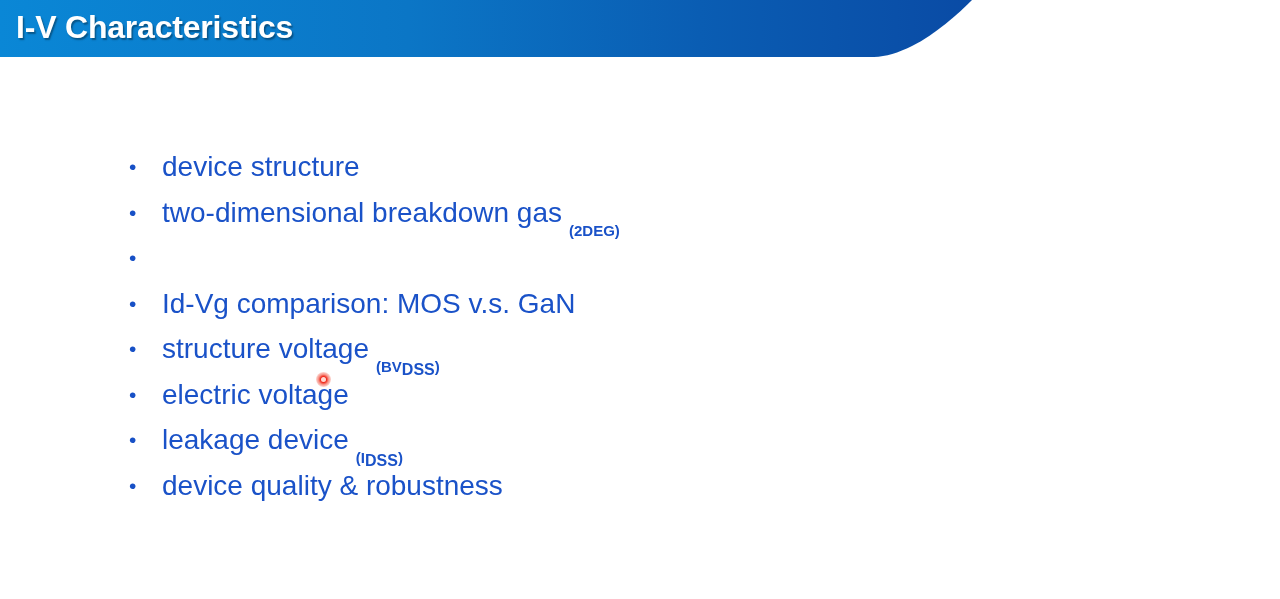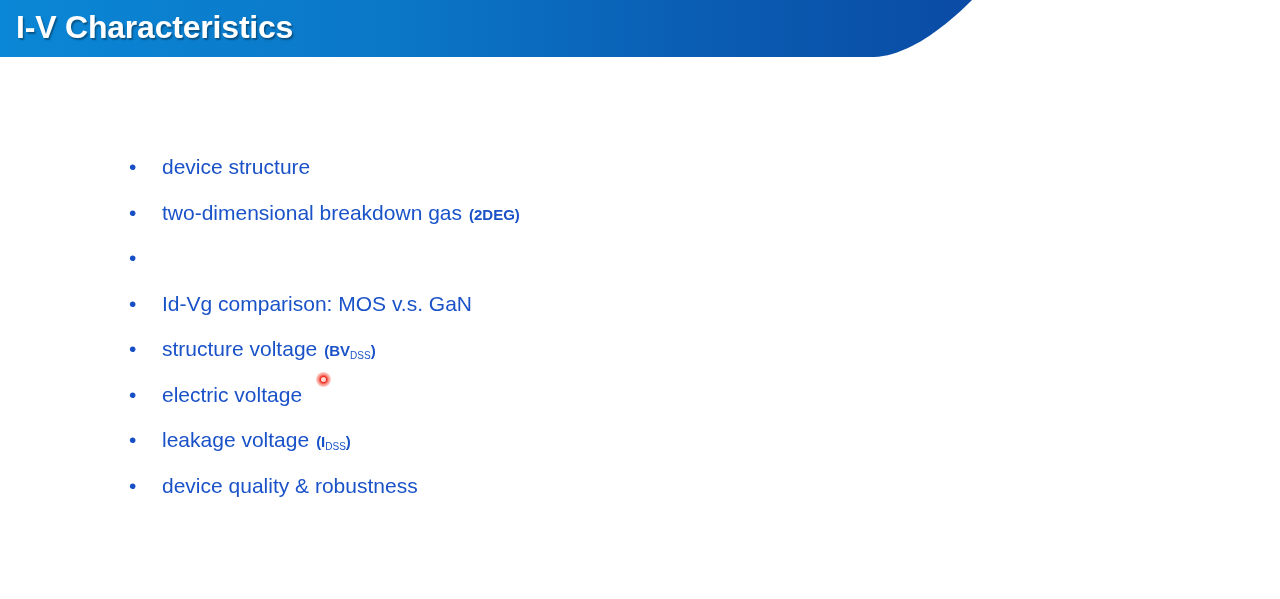--- a/index.html
+++ b/index.html
@@ -68,39 +68,39 @@
     font-size: 21px;
     line-height: 30px;
     text-align: left;
     padding-left: 3px;
     box-sizing: border-box;
     user-select: none;
   }
   .bullet-text {
     flex: 0 0 auto;
     color: #1a52c8;
-    font-size: 21px;
+    font-size: 28px;
     line-height: 30px;
     white-space: nowrap;
     font-family: "Liberation Sans", sans-serif;
   }
   .bullet-note {
     color: #1a52c8;
     font-size: 15px;
     font-weight: bold;
     line-height: 30px;
     white-space: nowrap;
     margin-left: 7px;
     font-family: "Liberation Sans", sans-serif;
     position: relative;
-    top: 2px;
+    top: 18px;
   }
   .bullet-note sub {
-    font-size: 10px;
-    font-weight: normal;
+    font-size: 16px;
+    font-weight: bold;
     vertical-align: baseline;
     position: relative;
     bottom: -3px;
   }
 
   
   #cursor-dot {
     position: absolute;
     left: 316px;
     top: 372px;
@@ -173,21 +173,21 @@
       <span class="bullet-note"><span>(BV</span><sub>DSS</sub><span>)</span></span>
     </div>
 
     <div class="bullet-row">
       <span class="bullet-marker">•</span>
       <span class="bullet-text">electric voltage</span>
     </div>
 
     <div class="bullet-row">
       <span class="bullet-marker">•</span>
-      <span class="bullet-text">leakage voltage</span>
+      <span class="bullet-text">leakage device</span>
       <span class="bullet-note"><span>(I</span><sub>DSS</sub><span>)</span></span>
     </div>
 
     <div class="bullet-row">
       <span class="bullet-marker">•</span>
       <span class="bullet-text">device quality &amp; robustness</span>
     </div>
 
   </div>
 

